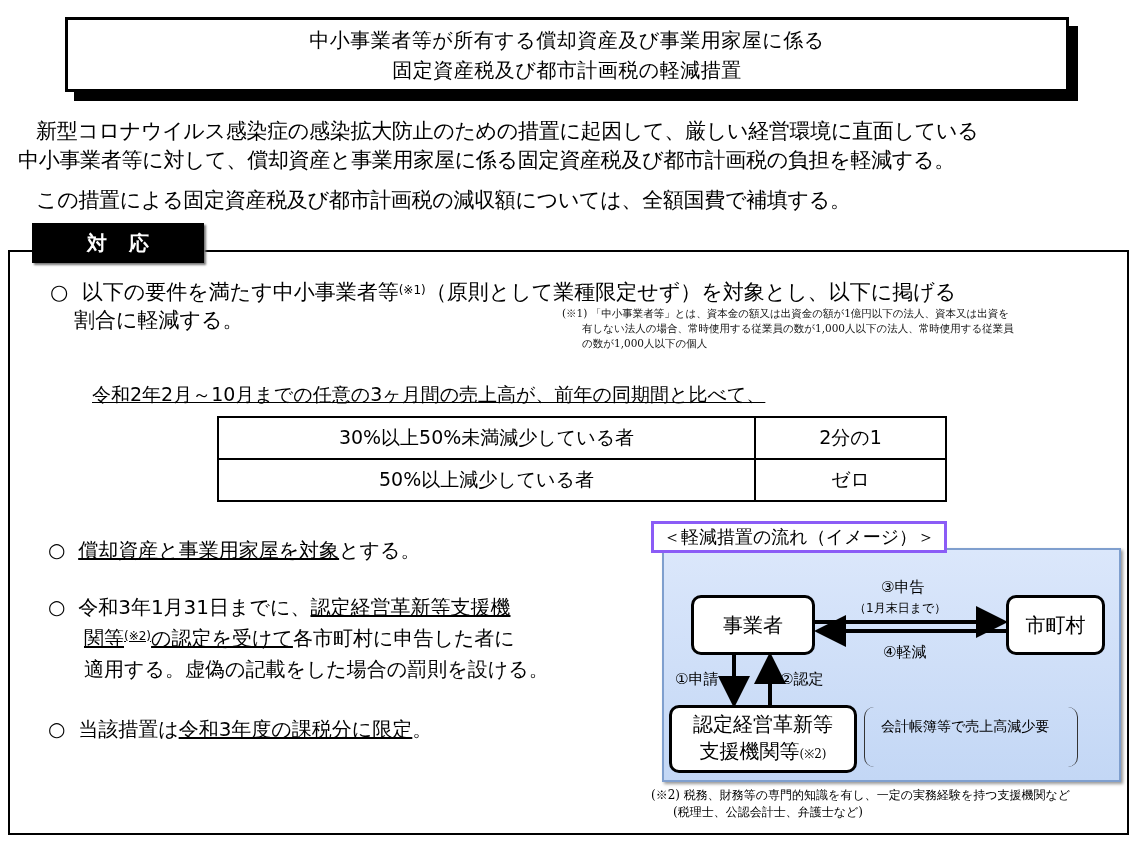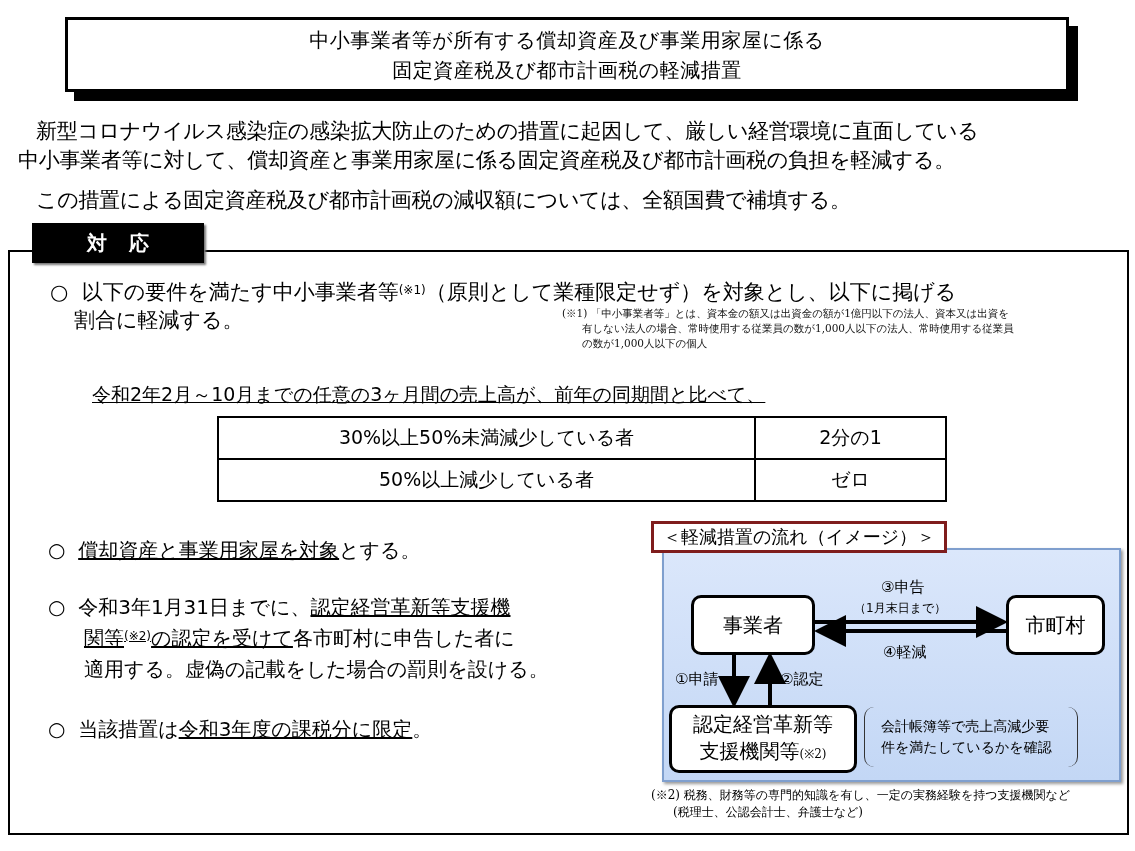--- a/index.html
+++ b/index.html
@@ -32,21 +32,21 @@
   table.rates { position:absolute; left:217px; top:416px; width:730px; border-collapse:collapse; }
   table.rates td { border:2px solid #000; height:40px; text-align:center; font-size:19px; padding:0; }
 
   .bullet { font-size:20px; line-height:31px; white-space:nowrap; }
   .ul { text-decoration:underline; }
 
   
   .flow-panel { left:662px; top:548px; width:455px; height:230px;
                 background:linear-gradient(#dbe7fb 0%, #c3d7f5 100%);
                 border:2px solid #7f9fce; box-shadow:2px 2px 3px #999; }
-  .flow-title { left:651px; top:521px; width:296px; height:32px; background:#fff; border:3px solid #7f1d1d;
+  .flow-title { left:651px; top:521px; width:296px; height:32px; background:#fff; border:3px solid #8b5cf6;
                 font-size:18px; display:flex; align-items:center; justify-content:center; box-sizing:border-box; }
   .node { background:#fff; border:3px solid #000; border-radius:10px; display:flex; align-items:center;
           justify-content:center; box-sizing:border-box; text-align:center; }
   .node-biz { left:691px; top:595px; width:124px; height:60px; font-size:20px; }
   .node-city { left:1006px; top:595px; width:99px; height:60px; font-size:20px; }
   .node-support { left:669px; top:705px; width:188px; height:68px; font-size:20px; line-height:27px;
                   flex-direction:column; }
   .small-serif { font-family:"DejaVu Serif","Liberation Serif",serif; font-size:12px; }
   .label { font-size:15px; white-space:nowrap; }
   .label-sm { font-size:12px; white-space:nowrap; }
@@ -134,19 +134,18 @@
 </svg>
 
 <div class="abs label" style="left:881px; top:578px;">③申告</div>
 <div class="abs label-sm" style="left:854px; top:600px;">（1月末日まで）</div>
 <div class="abs label" style="left:883px; top:643px;">④軽減</div>
 <div class="abs label" style="left:675px; top:670px;">①申請</div>
 <div class="abs label" style="left:780px; top:670px;">②認定</div>
 
 <div class="abs bracket-note">
   <div>会計帳簿等で売上高減少要</div>
-  <div>件を満たしているかを確認</div>
 </div>
 
 <div class="abs note2" style="left:651px; top:787px;">
   <div>(※2) 税務、財務等の専門的知識を有し、一定の実務経験を持つ支援機関など</div>
   <div style="padding-left:22px;">(税理士、公認会計士、弁護士など)</div>
 </div>
 
 </body></html>

